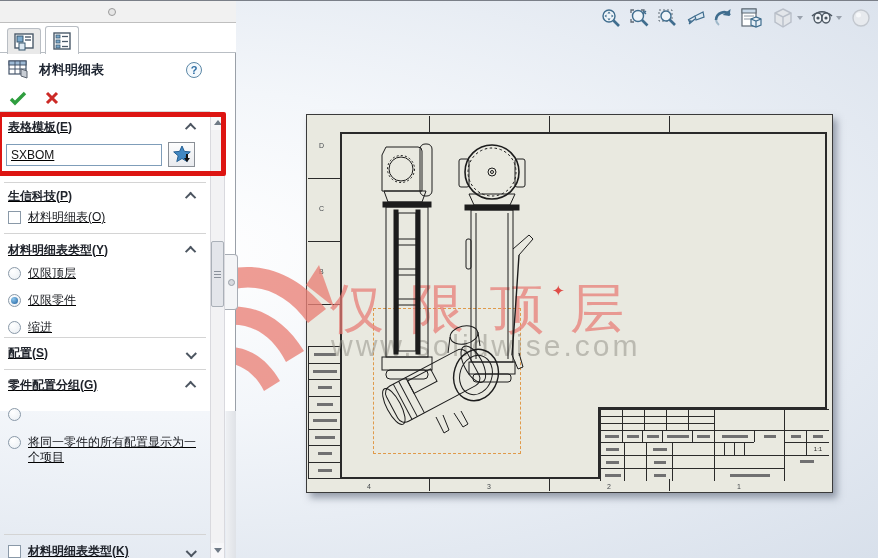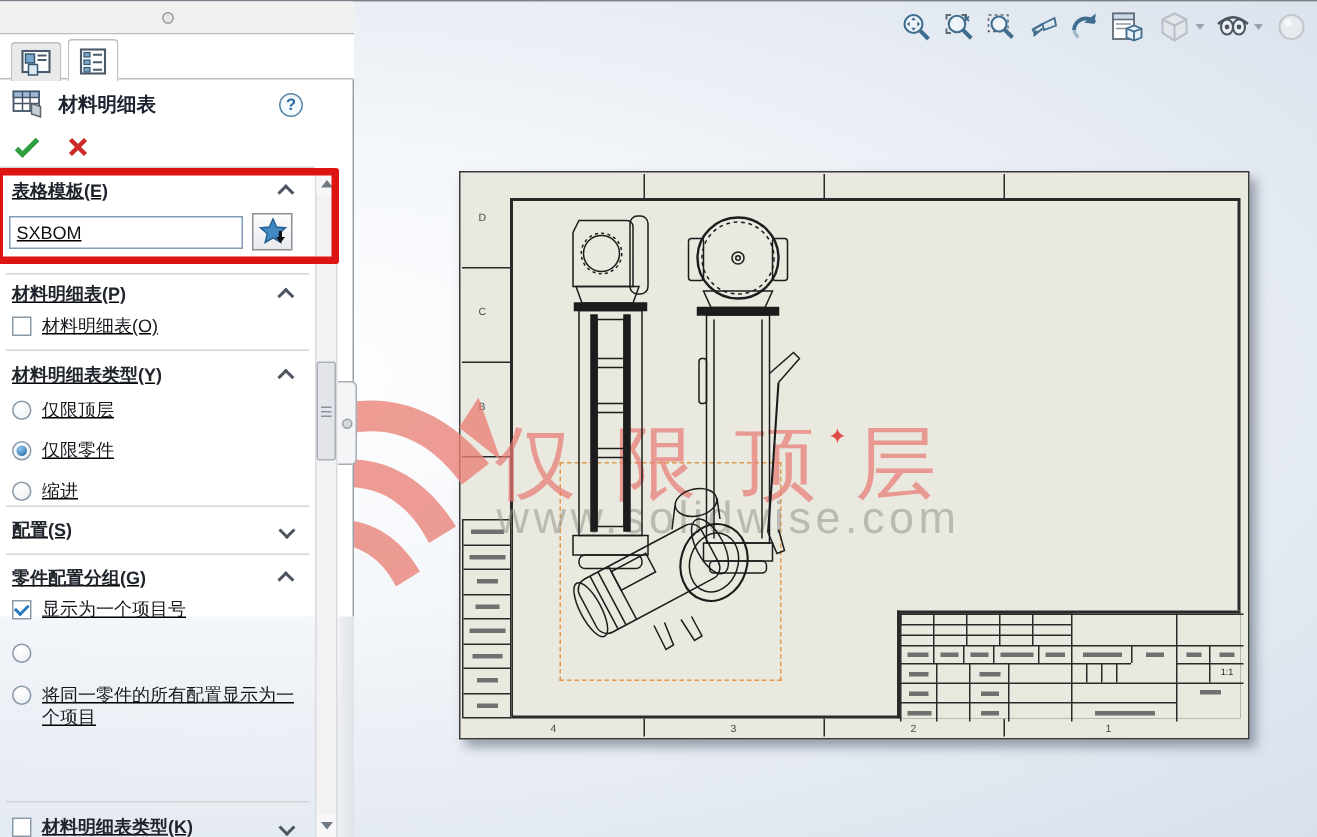--- a/index.html
+++ b/index.html
@@ -472,21 +472,21 @@
             <path d="M12 13 h6 l-3 4 z" fill="#111"></path>
             <line x1="15" y1="9" x2="15" y2="13" stroke="#111" stroke-width="2"></line>
           </svg>
       </div>
     </div>
   </div>
   <div class="divider" style="top:181px;"></div>
 
   <div class="sect" style="top:184px;">
     <div class="shead">
-      <span class="lbl">材料明细表(P)</span>
+      <span class="lbl">生信科技(P)</span>
       <span class="chev up"></span>
     </div>
     <div class="optrow">
       <span class="cb"></span>
       <span>材料明细表(O)</span>
     </div>
   </div>
   <div class="divider" style="top:232px;"></div>
 
   <div class="sect" style="top:238px;">
@@ -514,24 +514,20 @@
       <span class="lbl">配置(S)</span>
       <span class="chev down"></span>
     </div>
   </div>
   <div class="divider" style="top:368px;"></div>
 
   <div class="sect" style="top:373px;">
     <div class="shead">
       <span class="lbl">零件配置分组(G)</span>
       <span class="chev up"></span>
-    </div>
-    <div class="optrow">
-      <span class="cb on"></span>
-      <span>显示为一个项目号</span>
     </div>
     <div class="optrow" style="margin-top:8px;">
       <span class="radio"></span>
     </div>
     <div class="optrow" style="margin-top:8px;">
       <span class="radio"></span>
       <span>将同一零件的所有配置显示为一个项目</span>
     </div>
   </div>
   <div class="divider" style="top:533px;"></div>

